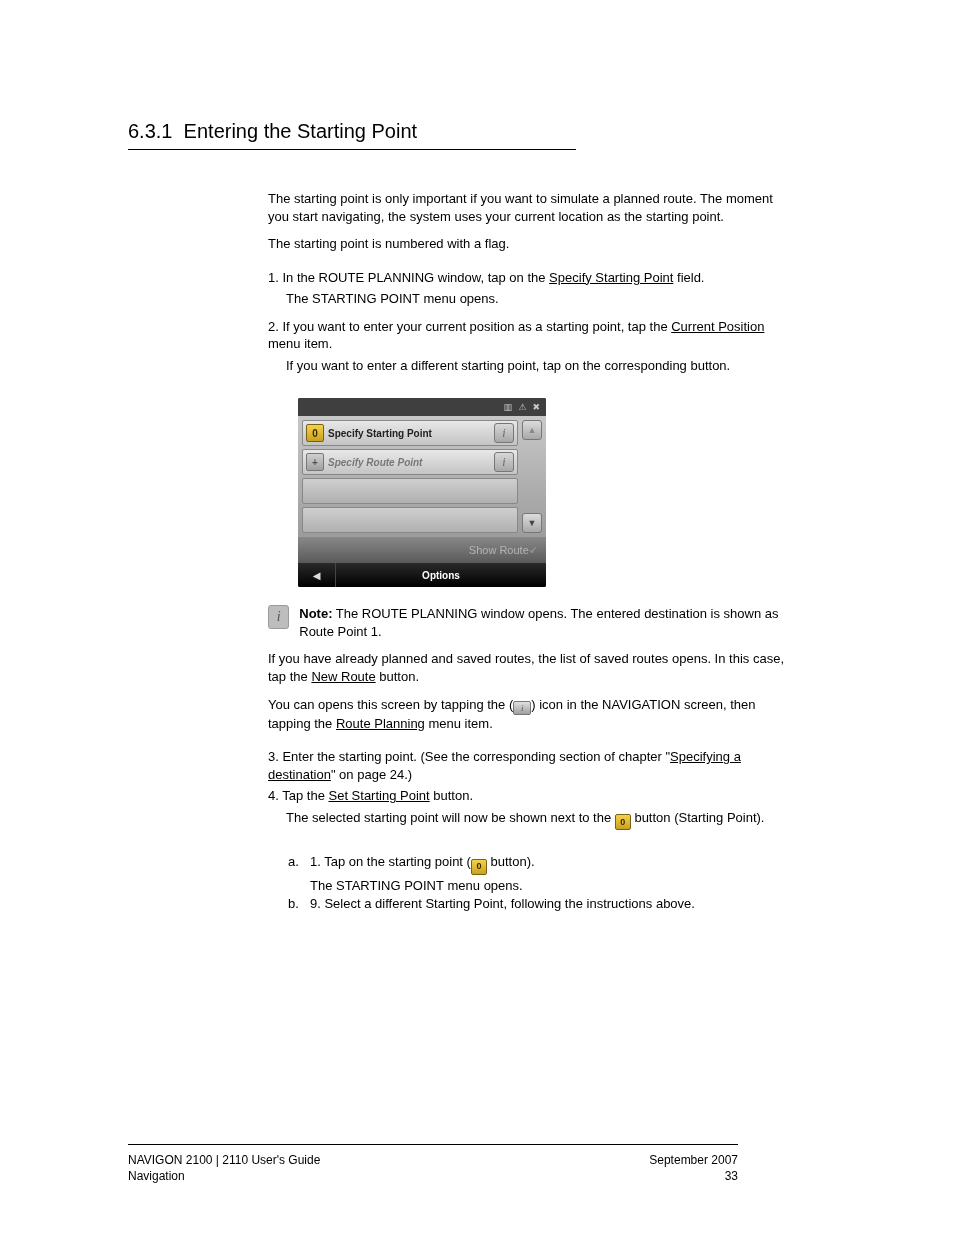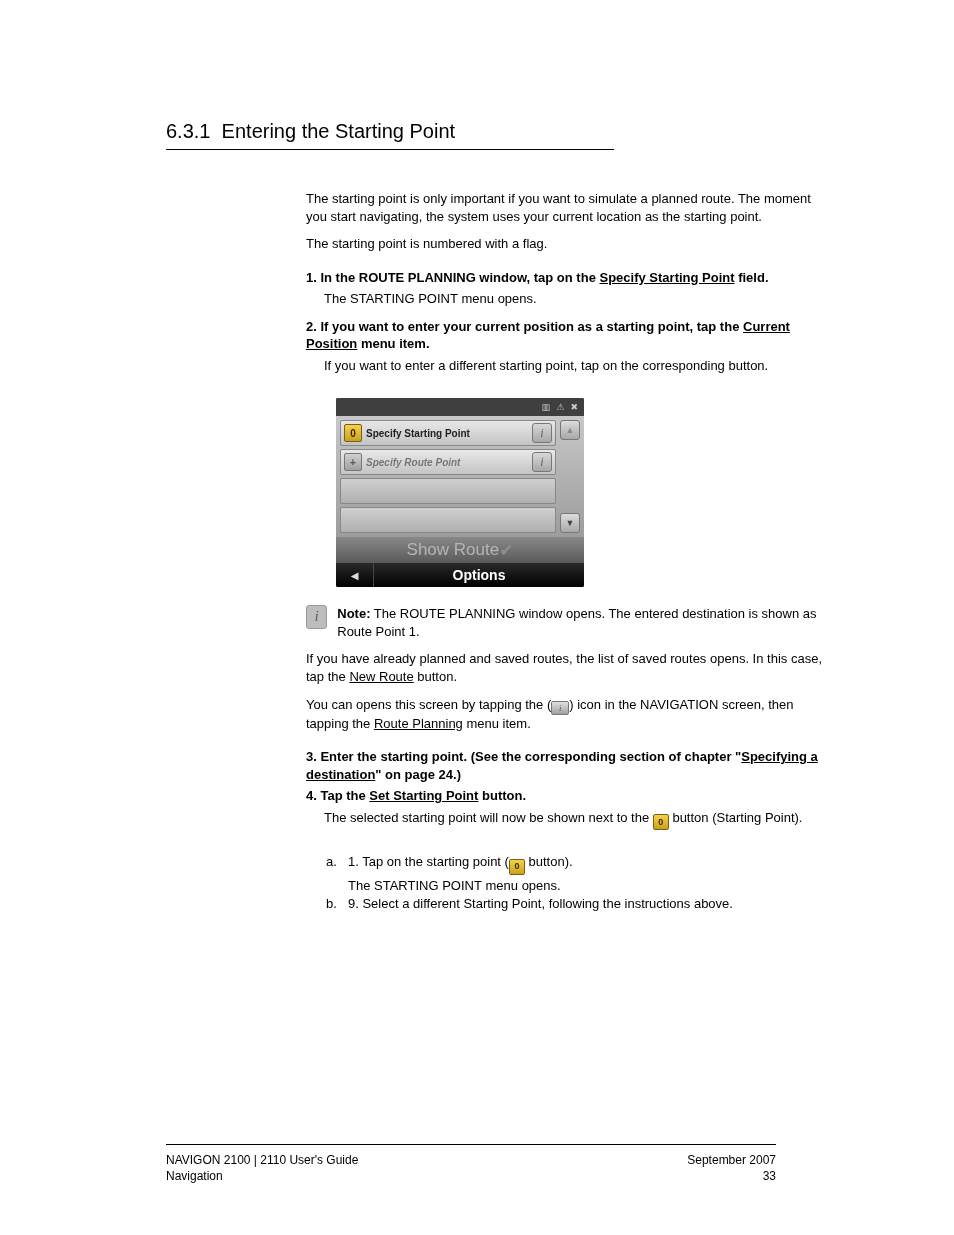--- a/index.html
+++ b/index.html
@@ -1,44 +1,44 @@
 <!DOCTYPE html>
 <html><head>
 <meta charset="utf-8">
 <style>
   * { box-sizing: border-box; margin: 0; padding: 0; }
   html, body { width: 954px; background: #fff; font-family: Arial, Helvetica, sans-serif; color: #000; }
-  .page { position: relative; width: 866px; height: 1235px; padding: 120px 72px 0 128px; margin-left: 38px; }
+  .page { position: relative; width: 866px; height: 1235px; padding: 120px 72px 0 128px; }
   .section-title { font-size: 20px; font-weight: normal; margin-bottom: 2px; padding-bottom: 4px; }
   .hr-title { border: none; border-bottom: 1px solid #000; width: 448px; margin-bottom: 40px; }
   .para { font-size: 13px; line-height: 1.35; margin: 0 0 10px 140px; max-width: 560px; }
   .para a, .link { color: #000; text-decoration: underline; }
   .numbox { display: flex; margin: 0 0 4px 140px; font-size: 13px; line-height: 1.35; max-width: 560px; }
-  .numbox .txt { flex: 1; font-weight: bold; }
+  .numbox .txt { flex: 1; }
   .icon-note { display: inline-block; width: 24px; height: 24px; background: #bdbdbd; border: 1px solid #9a9a9a; border-radius: 3px; vertical-align: middle; font-size: 14px; text-align: center; line-height: 22px; color: #555; font-family: Georgia, serif; font-style: italic; }
   .screenshot-wrap { margin: 8px 0 18px 170px; }
   .device { width: 248px; background: #000; border-radius: 2px; overflow: hidden; font-size: 10px; }
   .statusbar { height: 18px; background: #3f3f3f; display: flex; justify-content: flex-end; align-items: center; gap: 6px; padding-right: 6px; color: #c9c9c9; font-size: 9px; }
   .d-content { display: flex; padding: 4px; gap: 4px; background: linear-gradient(#c8c8c8,#9c9c9c); }
   .d-list { flex: 1; display: flex; flex-direction: column; gap: 3px; }
   .d-scroller { display: flex; flex-direction: column; justify-content: space-between; align-items: center; gap: 3px; }
   .d-row { display: flex; align-items: center; height: 26px; background: linear-gradient(#e8e8e8,#c4c4c4); border: 1px solid #888; border-radius: 2px; padding: 0 3px; gap: 4px; }
   .d-row.empty { background: linear-gradient(#cfcfcf,#b0b0b0); }
   .d-marker { width: 18px; height: 18px; border-radius: 2px; display: flex; align-items: center; justify-content: center; font-weight: bold; font-size: 10px; }
   .d-marker.gold { background: linear-gradient(#f4d24a,#caa11f); border: 1px solid #7a6012; color: #3a2a00; }
   .d-marker.grey { background: linear-gradient(#d0d0d0,#a0a0a0); border: 1px solid #777; color: #555; }
   .d-label { flex: 1; color: #222; font-weight: bold; font-size: 10px; }
   .d-label.dim { color: #777; font-style: italic; }
   .d-info { width: 20px; height: 20px; background: linear-gradient(#d8d8d8,#a8a8a8); border: 1px solid #777; border-radius: 3px; color: #666; display: flex; align-items: center; justify-content: center; font-style: italic; font-family: Georgia, serif; font-size: 12px; }
   .d-arrow { width: 20px; height: 20px; background: linear-gradient(#dcdcdc,#a8a8a8); border: 1px solid #777; border-radius: 3px; color: #888; display: flex; align-items: center; justify-content: center; font-size: 9px; }
   .d-arrow.enabled { color: #444; }
-  .d-showroute { height: 26px; background: linear-gradient(#888,#5a5a5a); display: flex; align-items: center; justify-content: center; padding: 0 8px; color: #b5b5b5; font-size: 17px; }
+  .d-showroute { height: 26px; background: linear-gradient(#888,#5a5a5a); display: flex; align-items: center; justify-content: flex-end; padding: 0 8px; color: #b5b5b5; font-size: 11px; }
   .d-footer { height: 24px; background: linear-gradient(#2a2a2a,#000); display: flex; align-items: stretch; }
   .d-back { width: 38px; display: flex; align-items: center; justify-content: center; color: #ddd; border-right: 1px solid #464646; font-size: 10px; }
-  .d-options { flex: 1; display: flex; align-items: center; justify-content: center; color: #fff; font-weight: bold; font-size: 14px; }
+  .d-options { flex: 1; display: flex; align-items: center; justify-content: center; color: #fff; font-weight: bold; font-size: 10px; }
   .inline-icon { display: inline-block; width: 18px; height: 14px; background: linear-gradient(#e0e0e0,#a0a0a0); border: 1px solid #777; border-radius: 2px; font-size: 9px; text-align: center; line-height: 12px; color: #555; font-family: Georgia, serif; font-style: italic; vertical-align: -2px; }
   .ol-letter { display: flex; margin: 0 0 2px 160px; font-size: 13px; line-height: 1.55; max-width: 540px; }
   .ol-letter .let { width: 22px; flex-shrink: 0; }
   .ol-letter .txt { flex: 1; }
   .ol-ind { margin-left: 182px; font-size: 13px; line-height: 1.35; max-width: 520px; }
   .hr-bottom { position: absolute; left: 128px; right: 128px; bottom: 90px; border: none; border-top: 1px solid #000; }
   .footer { position: absolute; left: 128px; right: 128px; bottom: 68px; display: flex; justify-content: space-between; font-size: 12px; }
   .spacer6 { height: 6px; }
   .spacer12 { height: 12px; }
 </style>

